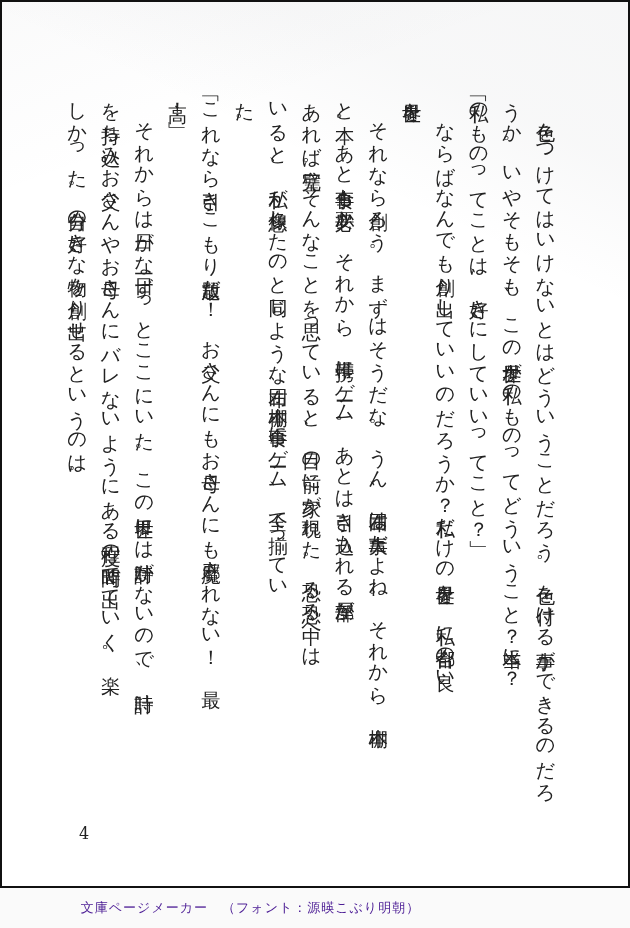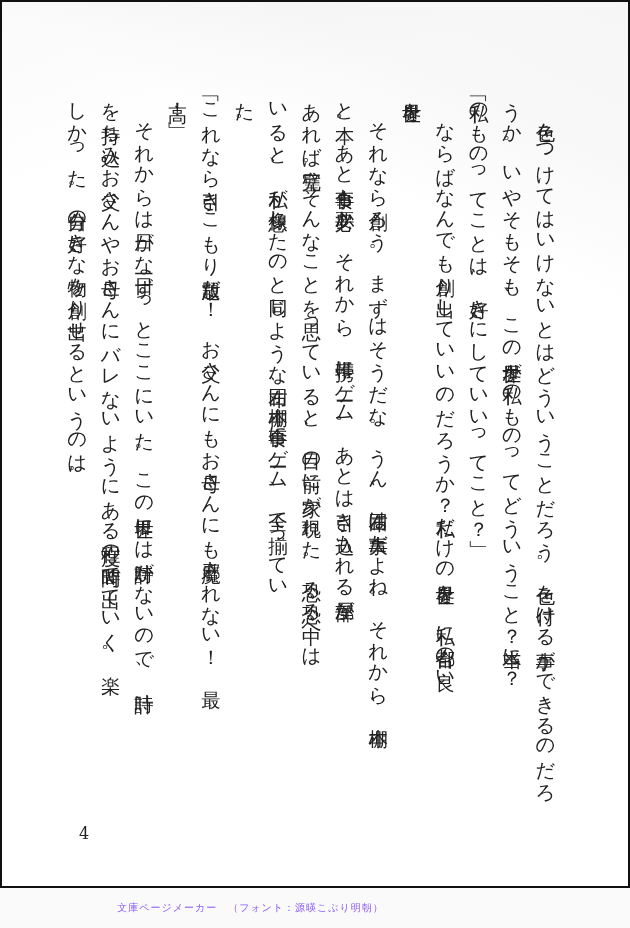--- a/index.html
+++ b/index.html
@@ -57,23 +57,23 @@
   }
   .footer {
     position: absolute;
     left: 0;
     top: 888px;
     width: 501px;
     height: 40px;
     display: flex;
     align-items: center;
     justify-content: center;
-    font-size: 10px;
+    font-size: 13px;
     letter-spacing: 1px;
-    color: #8b5cf6;
+    color: #4c1d95;
     background: #fafafa;
   }
 </style>
 </head>
 <body>
 
 <div class="canvas">
   <div class="page">
     <div class="text-area">
       <div class="line">　色をつけてはいけないとはどういうことだろう。色を付ける事ができるのだろ</div>

